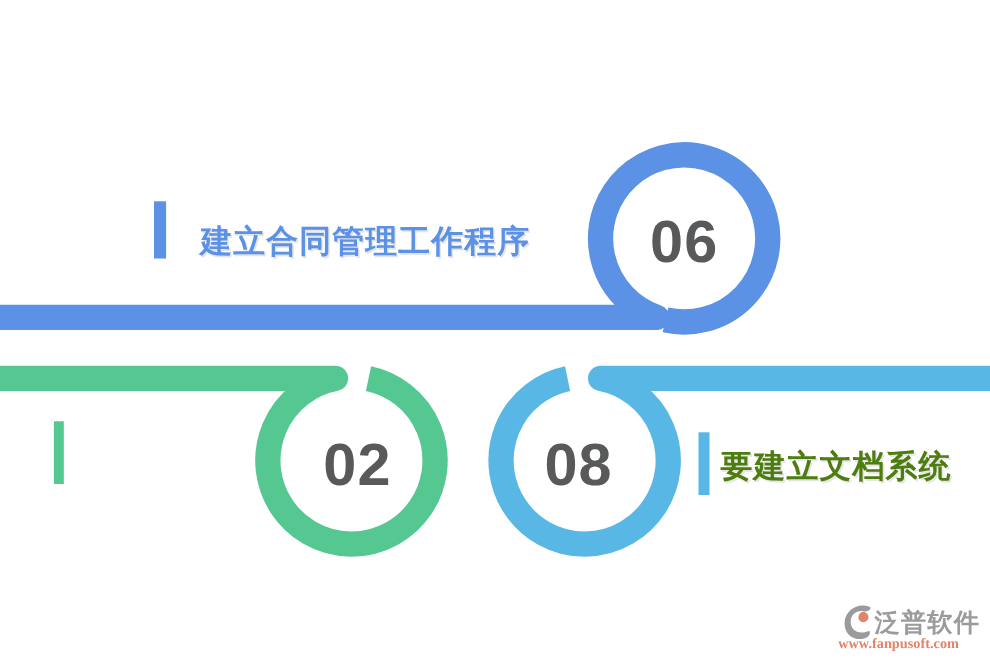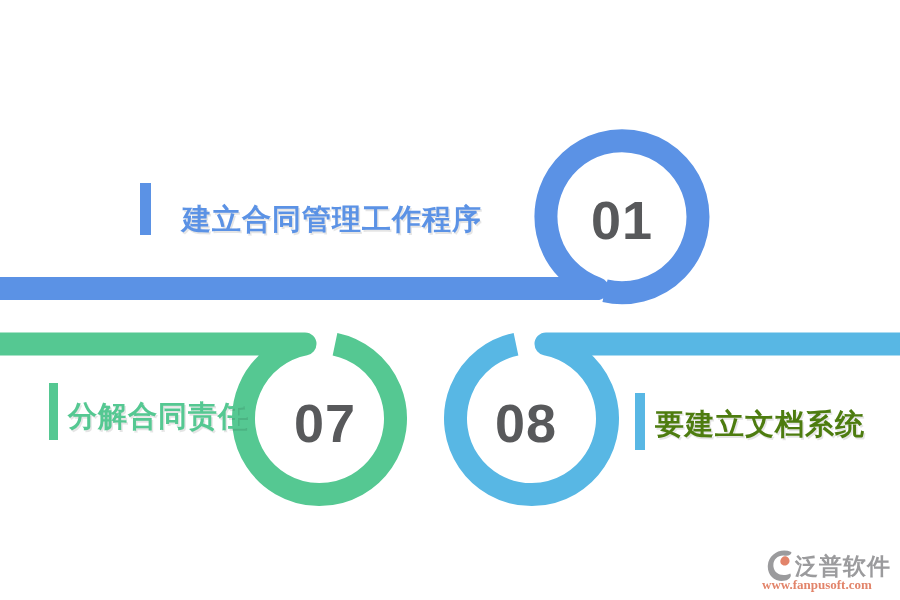--- a/index.html
+++ b/index.html
@@ -44,30 +44,29 @@
 <body>
 
 <div class="stage" style="background: rgb(255, 255, 255);">
 
   <svg class="ribbons" width="900" height="600" viewBox="0 0 900 600">
     <path d="M -15 288.5 H 597 A 76 76 0 1 1 605 290.8" fill="none" stroke-width="23" stroke-linejoin="round" stroke-linecap="butt" stroke="#5B92E5"></path>
     <path d="M -15 344 H 305 A 76 76 0 1 0 335 344.2" fill="none" stroke-width="23" stroke-linejoin="round" stroke-linecap="butt" stroke="#55C892"></path>
     <path d="M 915 344 H 546 A 76 76 0 1 1 516 344.2" fill="none" stroke-width="23" stroke-linejoin="round" stroke-linecap="butt" stroke="#58B7E4"></path>
   </svg>
 
-  <div class="step-number num-1" style="color: rgb(88, 89, 91);">01</div>
-  <div class="step-number num-2" style="color: rgb(88, 89, 91);">07</div>
+  <div class="step-number num-1" style="color: rgb(88, 89, 91);">06</div>
+  <div class="step-number num-2" style="color: rgb(88, 89, 91);">02</div>
   <div class="step-number num-3" style="color: rgb(88, 89, 91);">08</div>
 
   <div class="accent-bar bar-1" style="background-color: rgb(91, 146, 229);"></div>
   <div class="accent-bar bar-2" style="background-color: rgb(85, 200, 146);"></div>
   <div class="accent-bar bar-3" style="background-color: rgb(88, 183, 228);"></div>
 
   <div class="step-label label-1" style="color: rgb(91, 146, 229);">建立合同管理工作程序</div>
-  <div class="step-label label-2" style="color: rgb(85, 200, 146);">分解合同责任</div>
   <div class="step-label label-3" style="color: #4d7c0f;">要建立文档系统</div>
 
   <div class="logo">
     <svg class="logo-icon" width="28" height="34" viewBox="0 0 30 36">
       <path d="M27 4 C15 -1 3 7 2 18 C1 29 9 36 19 35 C25 34.4 28 30 26 27 C18 31 9 28 8 20 C7 12 13 7 20 8 C25 8.8 28 6 27 4 Z" fill="#9B9B9D"></path>
       <path d="M22 9 C26 11 26.5 16 22.5 18 C18.5 20 14.5 17 15.5 13 C16.3 10 19 7.6 22 9 Z" fill="#E2846A"></path>
     </svg>
     <div class="logo-brand" style="color: rgb(155, 155, 157);">泛普软件</div>
     <div class="logo-url" style="color: rgb(226, 132, 106);">www.fanpusoft.com</div>
   </div>

